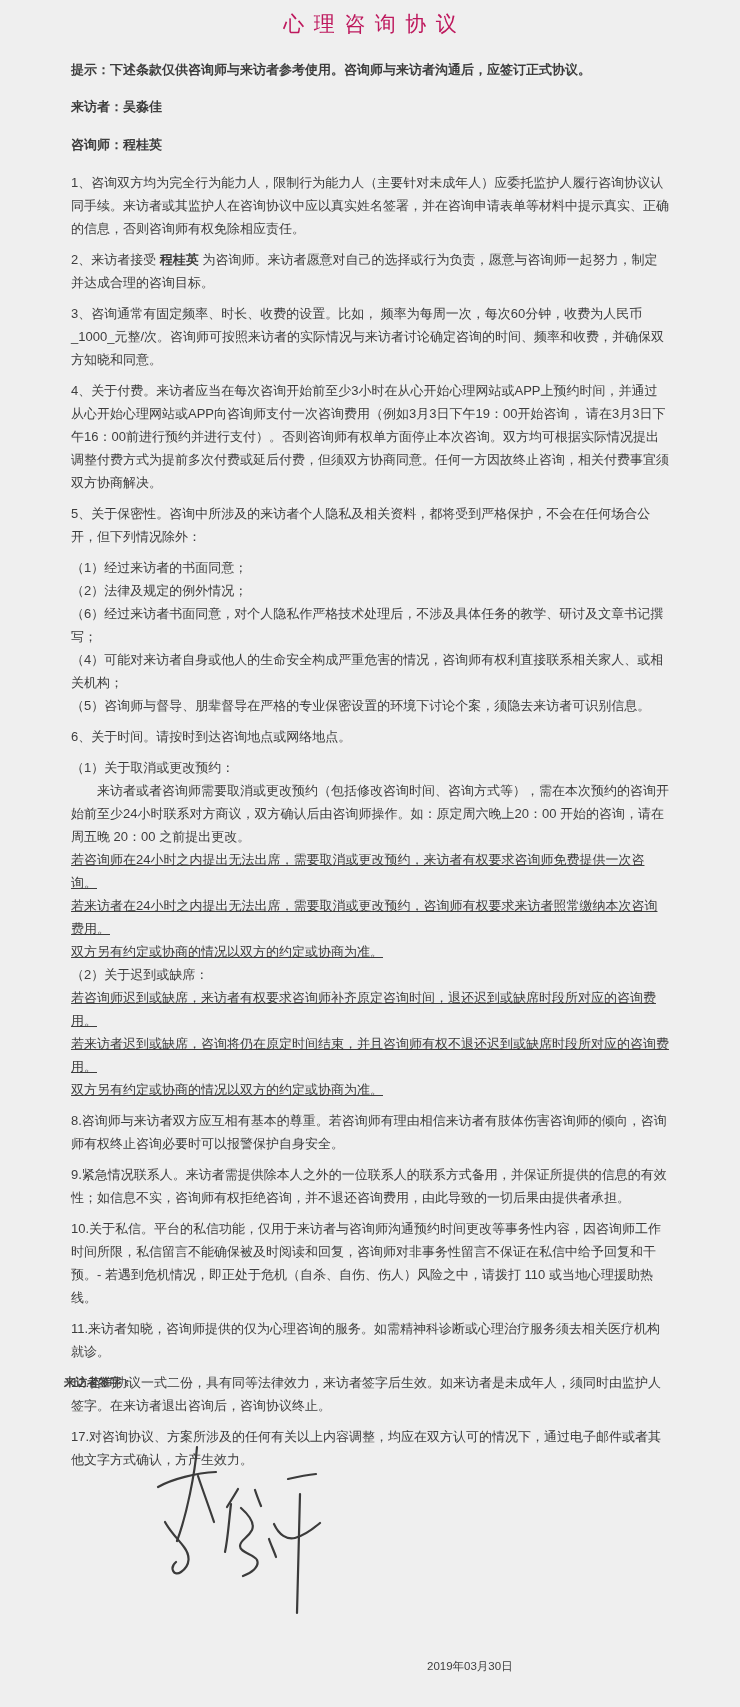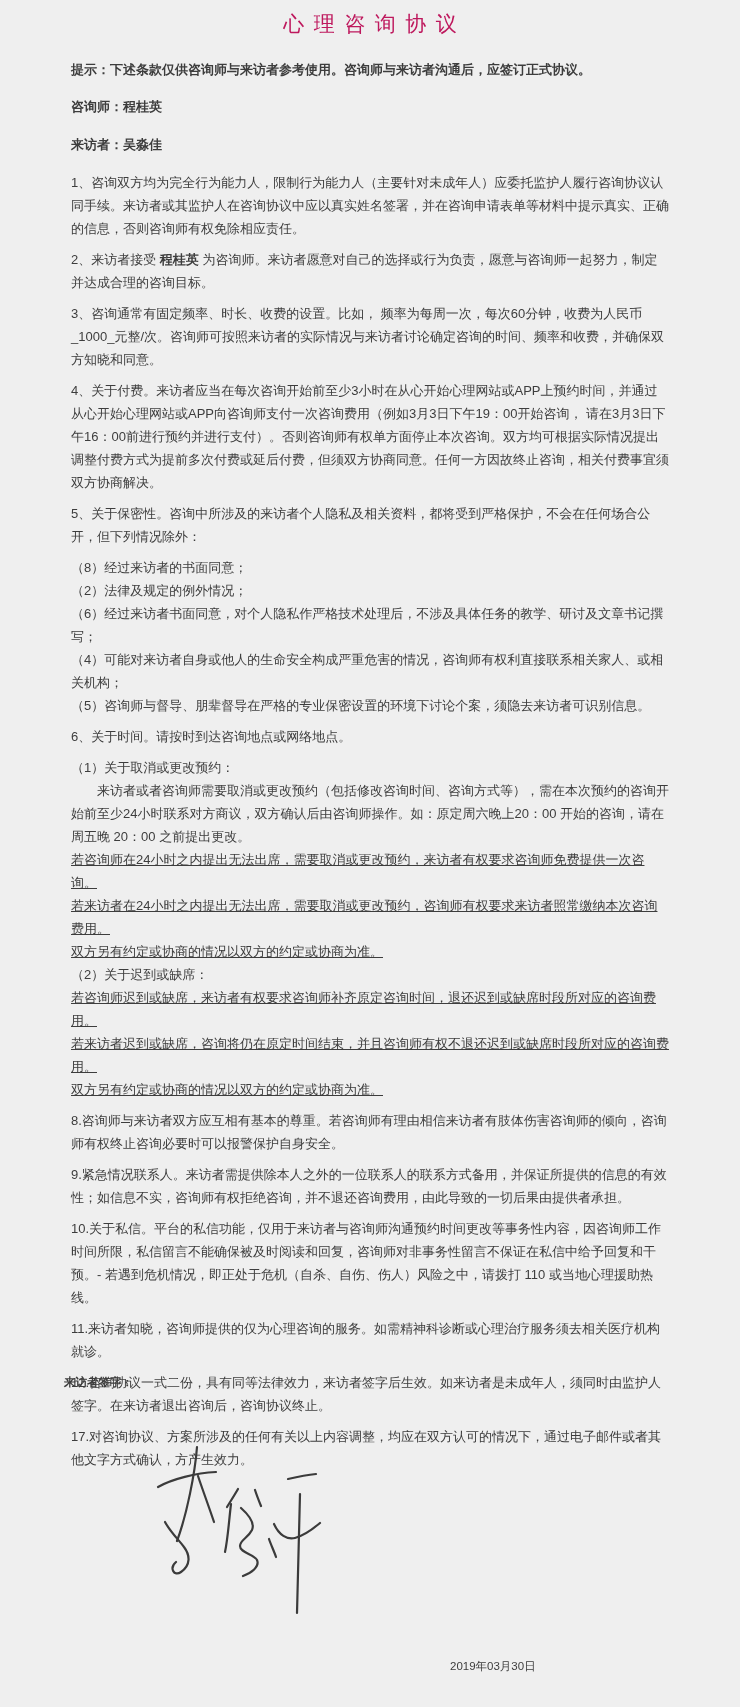--- a/index.html
+++ b/index.html
@@ -18,45 +18,45 @@
   .content p { margin:8px 0; }
   p.hint  { font-weight:bold; margin:0 0 14px 0; }
   p.party { font-weight:bold; margin:0 0 15px 0; }
   p.tight { margin:0; }
   .ind-a { margin-left:30px; }
   .ind-b { margin-left:22px;text-decoration:underline; }
   .first-indent { text-indent:26px; }
   b.inline-name { font-weight:bold; }
   .sig-label { position:absolute; left:64px; top:1375px; font-size:11.5px;font-weight:bold; }
   .sig-svg { position:absolute; left:128px; top:1428px; }
-  .doc-date { position:absolute; left:450px; top:1659px; font-size:11.5px; }
+  .doc-date { position:absolute; left:427px; top:1659px; font-size:11.5px; }
 </style>
 </head>
 <body>
 
 <div class="page">
 
   <h1 class="title">心理咨询协议</h1>
 
   <div class="content">
     <p class="hint">提示：下述条款仅供咨询师与来访者参考使用。咨询师与来访者沟通后，应签订正式协议。</p>
 
+    <p class="party"><span>来访者：</span><span>吴淼佳</span></p>
+
     <p class="party"><span>咨询师：</span><span>程桂英</span></p>
-
-    <p class="party"><span>来访者：</span><span>吴淼佳</span></p>
 
     <p>1、咨询双方均为完全行为能力人，限制行为能力人（主要针对未成年人）应委托监护人履行咨询协议认同手续。来访者或其监护人在咨询协议中应以真实姓名签署，并在咨询申请表单等材料中提示真实、正确的信息，否则咨询师有权免除相应责任。</p>
 
     <p><span>2、来访者接受 </span><b class="inline-name">程桂英</b><span> 为咨询师。来访者愿意对自己的选择或行为负责，愿意与咨询师一起努力，制定并达成合理的咨询目标。</span></p>
 
     <p>3、咨询通常有固定频率、时长、收费的设置。比如， 频率为每周一次，每次60分钟，收费为人民币_1000_元整/次。咨询师可按照来访者的实际情况与来访者讨论确定咨询的时间、频率和收费，并确保双方知晓和同意。</p>
     <p>4、关于付费。来访者应当在每次咨询开始前至少3小时在从心开始心理网站或APP上预约时间，并通过从心开始心理网站或APP向咨询师支付一次咨询费用（例如3月3日下午19：00开始咨询， 请在3月3日下午16：00前进行预约并进行支付）。否则咨询师有权单方面停止本次咨询。双方均可根据实际情况提出调整付费方式为提前多次付费或延后付费，但须双方协商同意。任何一方因故终止咨询，相关付费事宜须双方协商解决。</p>
 
     <p>5、关于保密性。咨询中所涉及的来访者个人隐私及相关资料，都将受到严格保护，不会在任何场合公开，但下列情况除外：</p>
-    <p class="tight ind-a">（8）经过来访者的书面同意；</p>
+    <p class="tight ind-a">（1）经过来访者的书面同意；</p>
     <p class="tight ind-a">（2）法律及规定的例外情况；</p>
     <p class="tight ind-a">（6）经过来访者书面同意，对个人隐私作严格技术处理后，不涉及具体任务的教学、研讨及文章书记撰写；</p>
     <p class="tight ind-a">（4）可能对来访者自身或他人的生命安全构成严重危害的情况，咨询师有权利直接联系相关家人、或相关机构；</p>
     <p class="tight ind-a">（5）咨询师与督导、朋辈督导在严格的专业保密设置的环境下讨论个案，须隐去来访者可识别信息。</p>
 
     <p>6、关于时间。请按时到达咨询地点或网络地点。</p>
     <p class="tight ind-a">（1）关于取消或更改预约：</p>
     <p class="tight first-indent">来访者或者咨询师需要取消或更改预约（包括修改咨询时间、咨询方式等），需在本次预约的咨询开始前至少24小时联系对方商议，双方确认后由咨询师操作。如：原定周六晚上20：00 开始的咨询，请在周五晚 20：00 之前提出更改。</p>
     <p class="tight ind-b">若咨询师在24小时之内提出无法出席，需要取消或更改预约，来访者有权要求咨询师免费提供一次咨询。</p>
     <p class="tight ind-b">若来访者在24小时之内提出无法出席，需要取消或更改预约，咨询师有权要求来访者照常缴纳本次咨询费用。</p>

